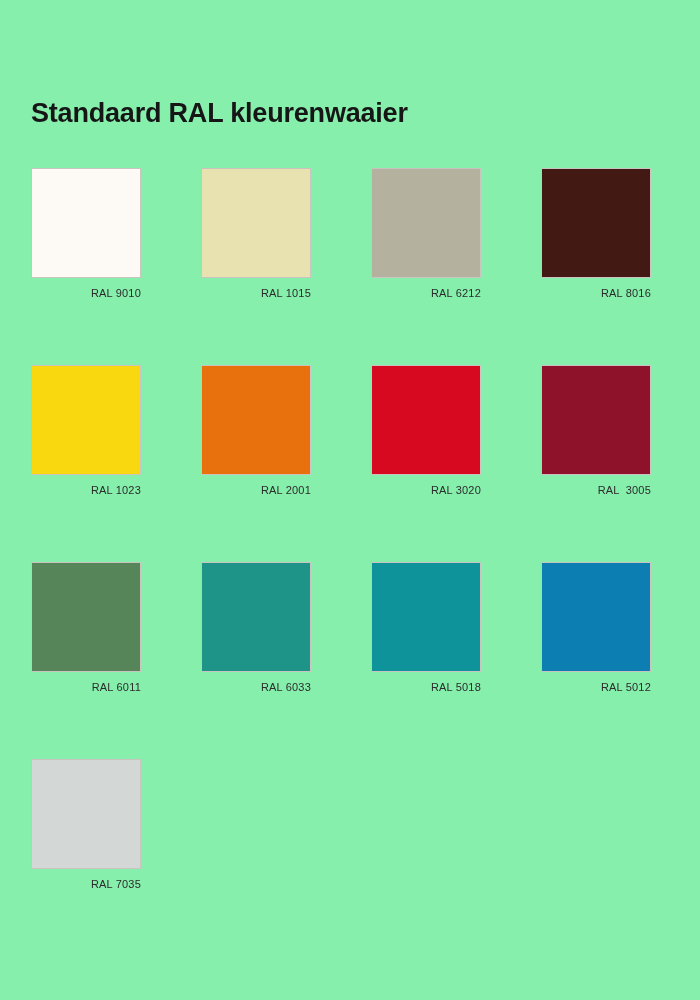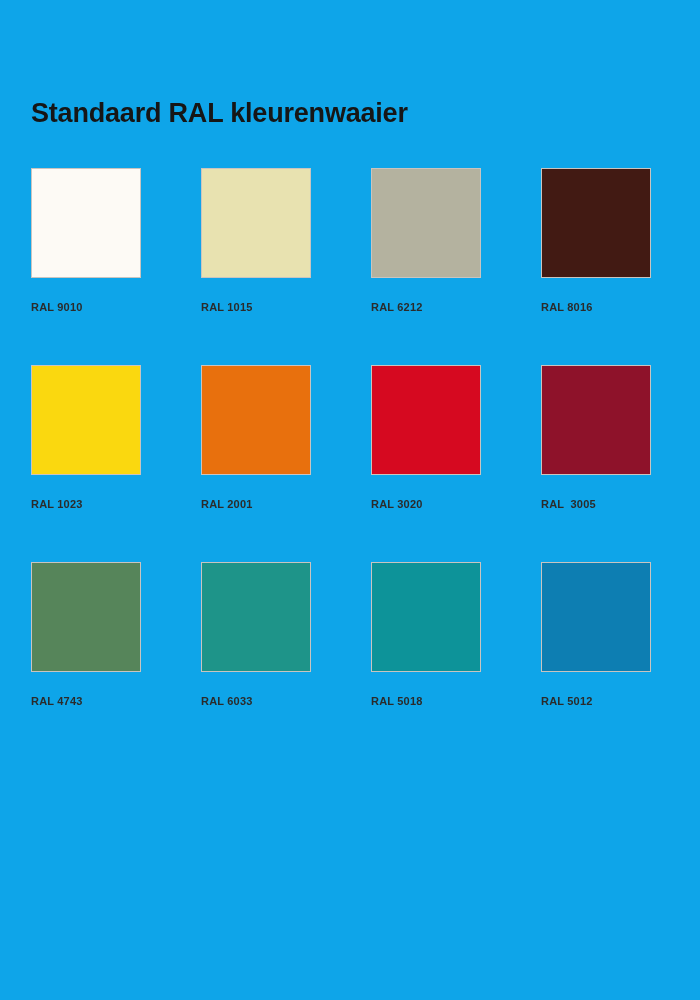--- a/index.html
+++ b/index.html
@@ -13,21 +13,21 @@
     height: 1000px;
     font-family: "Liberation Sans", sans-serif;
     color: #1a1a1a;
     overflow: hidden;
   }
   .page {
     position: relative;
     width: 700px;
     height: 1000px;
     box-sizing: border-box;
-    background: #0ea5e9;
+    background: #86efac;
   }
   .page-title {
     position: absolute;
     left: 31px;
     top: 80px;
     font-size: 27px;
     font-weight: bold;
     letter-spacing: -0.2px;
     color: #161616;
     white-space: nowrap;
@@ -47,24 +47,24 @@
     width: 110px;
     position: relative;
   }
   .swatch-chip {
     width: 110px;
     height: 110px;
     box-sizing: border-box;
     border: 1px solid #c9c4c0;
   }
   .swatch-label {
-    margin-top: 23px;
-    text-align: left;
+    margin-top: 9px;
+    text-align: right;
     font-size: 11px;
-    font-weight: bold;
+    font-weight: normal;
     color: #2b2b2b;
     letter-spacing: 0.2px;
     white-space: pre;
   }
 </style>
 </head>
 <body>
 
 <div class="page">
 
@@ -98,29 +98,33 @@
       <div class="swatch-cell">
         <div class="swatch-chip" style="background: rgb(214, 9, 32); border-color: rgb(201, 196, 192);"></div>
         <div class="swatch-label">RAL 3020</div>
       </div>
       <div class="swatch-cell">
         <div class="swatch-chip" style="background: rgb(142, 18, 42); border-color: rgb(201, 196, 192);"></div>
         <div class="swatch-label">RAL  3005</div>
       </div>
       <div class="swatch-cell">
         <div class="swatch-chip" style="background: rgb(86, 133, 90); border-color: rgb(201, 196, 192);"></div>
-        <div class="swatch-label">RAL 4743</div>
+        <div class="swatch-label">RAL 6011</div>
       </div>
       <div class="swatch-cell">
         <div class="swatch-chip" style="background: rgb(30, 148, 137); border-color: rgb(201, 196, 192);"></div>
         <div class="swatch-label">RAL 6033</div>
       </div>
       <div class="swatch-cell">
         <div class="swatch-chip" style="background: rgb(13, 147, 153); border-color: rgb(201, 196, 192);"></div>
         <div class="swatch-label">RAL 5018</div>
       </div>
       <div class="swatch-cell">
         <div class="swatch-chip" style="background: rgb(13, 126, 178); border-color: rgb(201, 196, 192);"></div>
         <div class="swatch-label">RAL 5012</div>
       </div>
+      <div class="swatch-cell">
+        <div class="swatch-chip" style="background: rgb(211, 216, 214); border-color: rgb(201, 196, 192);"></div>
+        <div class="swatch-label">RAL 7035</div>
+      </div>
     </div>
 
 </div>
 
 </body></html>

